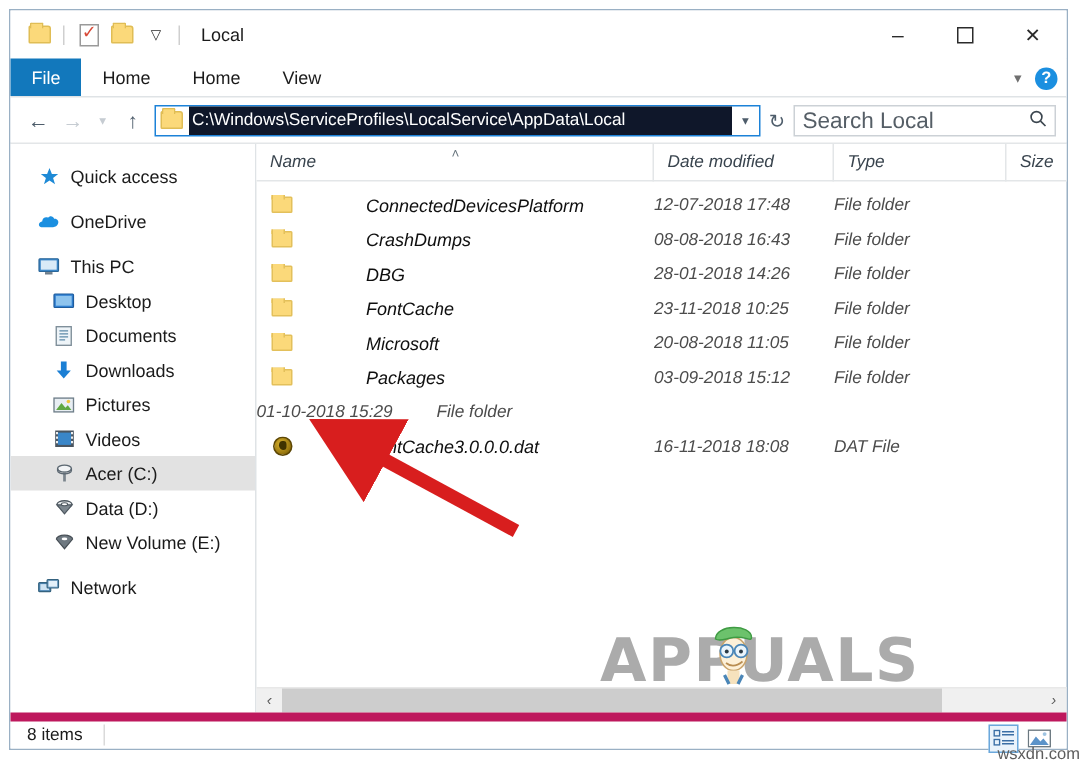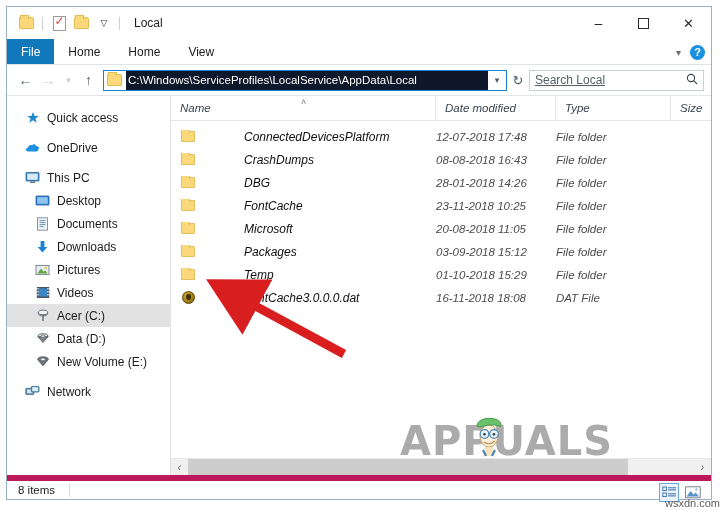--- a/index.html
+++ b/index.html
@@ -186,23 +186,22 @@
   }
   .searchbox {
     width: 175px; height: 21px;
     border: 1px solid #ccd1d6;
     background: #ffffff;
     display: flex; align-items: center;
     padding: 0 5px;
   }
   .search-ph {
     flex: 1 1 auto;
-    font-size: 12px;
+    font-size: 15px;
     color: #555e66;
-    text-decoration: underline;
   }
   .search-ico { font-size: 12px; color: #3c464f; }
 
   
   .body {
     flex: 1 1 auto;
     display: flex;
     min-height: 0;
     border-top: 1px solid #e3e6e8;
   }
@@ -687,26 +686,20 @@
               <span class="rowicon">
                   <span class="folder-row-ico"></span>
                 </span>
               <span>Packages</span>
             </div>
             <div class="fcell f-date">03-09-2018 15:12</div>
             <div class="fcell f-type">File folder</div>
           </div>
 
           <div class="frow">
-            <div class="fcell f-name">
-              <span class="rowicon">
-                  <span class="folder-row-ico"></span>
-                </span>
-              <span>Temp</span>
-            </div>
             <div class="fcell f-date">01-10-2018 15:29</div>
             <div class="fcell f-type">File folder</div>
           </div>
 
           <div class="frow">
             <div class="fcell f-name">
               <span class="rowicon">
                   <span class="dat-ico"></span>
                 </span>
               <span>FontCache3.0.0.0.dat</span>

